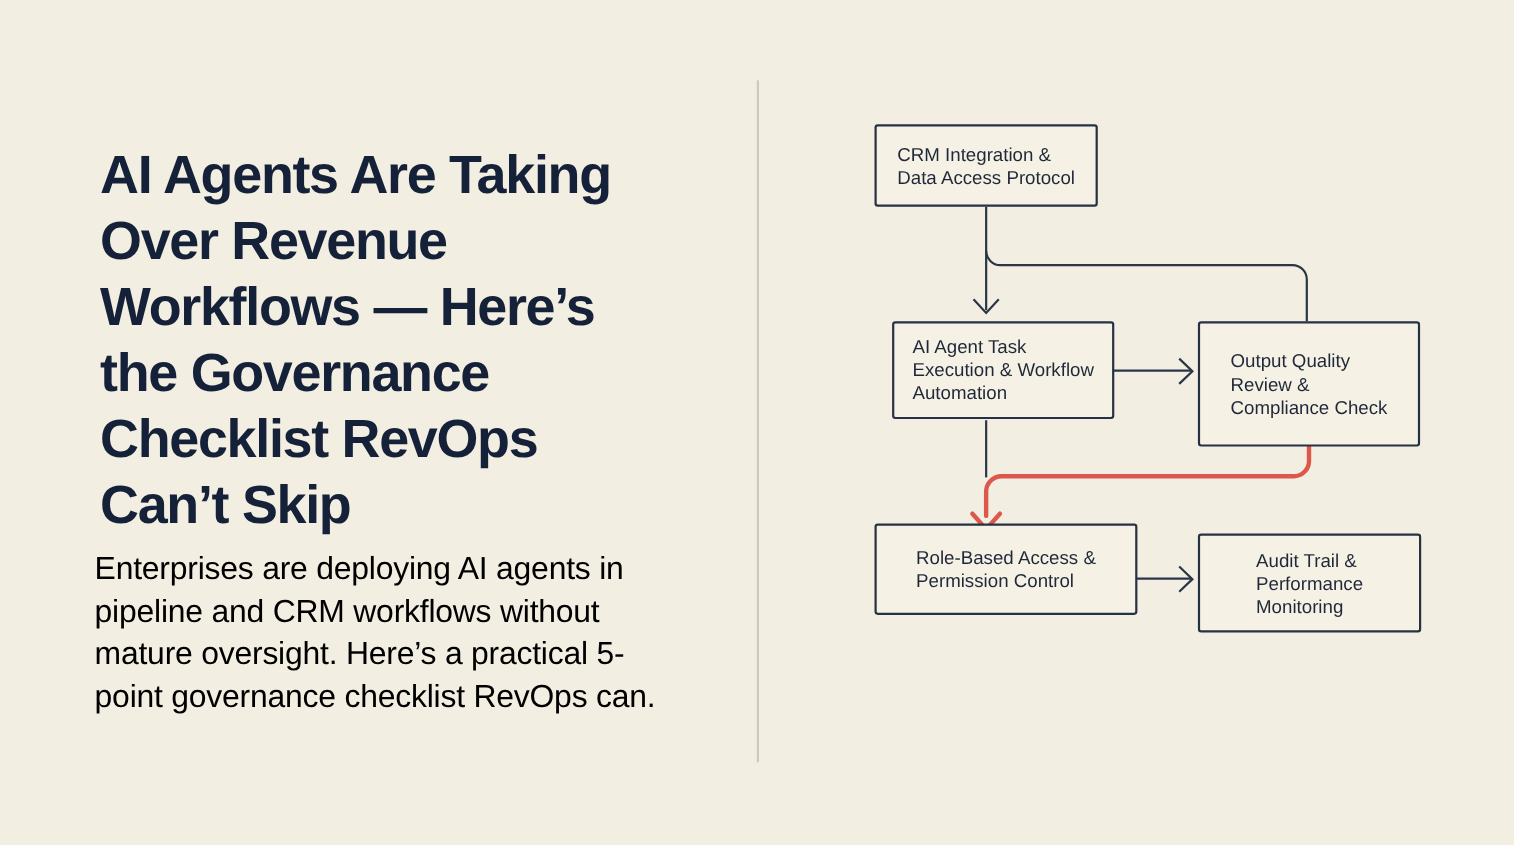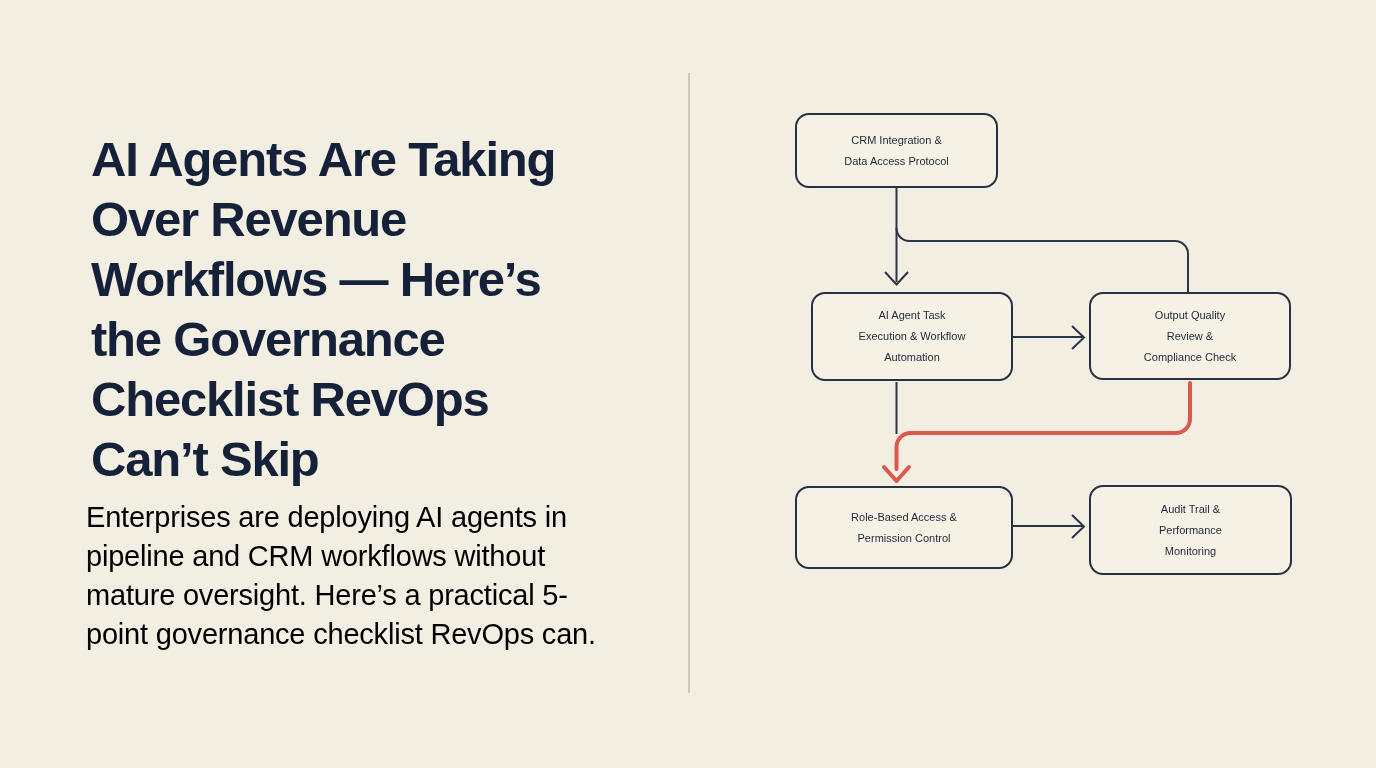--- a/index.html
+++ b/index.html
@@ -70,33 +70,33 @@
     stroke-width: 4;
     stroke-linecap: round;
     stroke-linejoin: round;
   }
   .node {
     position: absolute;
     box-sizing: border-box;
     display: flex;
     align-items: center;
     justify-content: center;
-    text-align: center;
+    text-align: left;
     border: 2px solid #273144;
-    border-radius: 14px;
+    border-radius: 3px;
     background: #f5f1e5;
     color: #1f2838;
-    font-size: 11px;
+    font-size: 17px;
     line-height: 21px;
     white-space: pre-line;
   }
   .node-crm     { left: 795px;  top: 113px; width: 203px; height: 75px; }
   .node-task    { left: 795px;  top: 292px; width: 202px; height: 89px; margin-left: 16px; }
-  .node-quality { left: 1089px; top: 292px; width: 202px; height: 88px; }
-  .node-access  { left: 795px;  top: 486px; width: 218px; height: 83px; }
+  .node-quality { left: 1089px; top: 292px; width: 202px; height: 114px; }
+  .node-access  { left: 795px;  top: 476px; width: 239px; height: 83px; }
   .node-audit   { left: 1089px; top: 485px; width: 203px; height: 90px; }
 </style>
 </head>
 <body>
 
 <div class="canvas">
 
   <h1 class="hero-title">AI Agents Are Taking
 Over Revenue
 Workflows — Here’s

